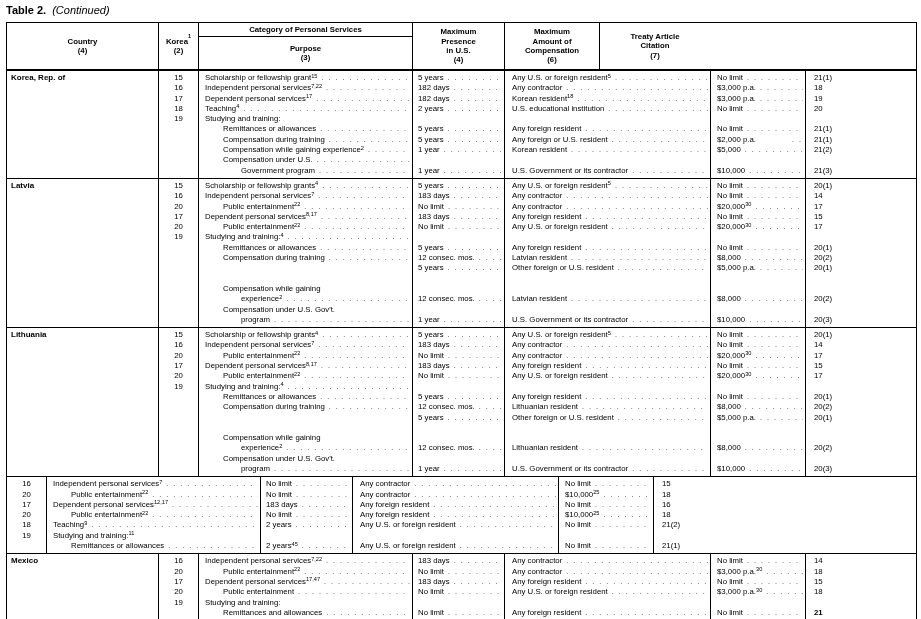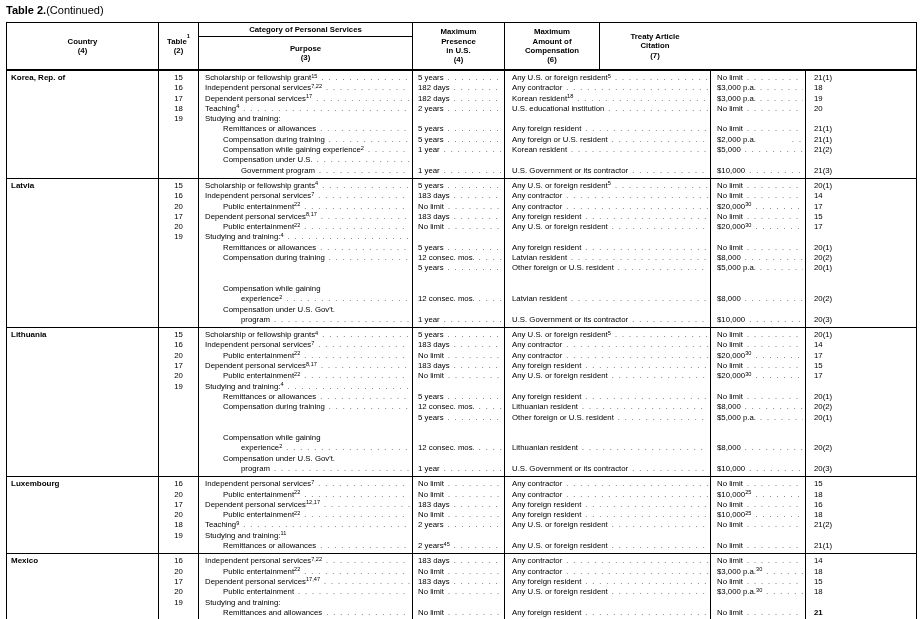--- a/index.html
+++ b/index.html
@@ -1,21 +1,21 @@
 <!DOCTYPE html>
 <html><head>
 <meta charset="utf-8">
 <style>
   html,body{margin:0;padding:0;background:#fff;}
   #page{position:relative;width:921px;height:619px;background:#fff;
         font-family:"Liberation Sans","DejaVu Sans",sans-serif;color:#000;}
   
   #title{position:absolute;left:6px;top:4px;font-size:11px;}
   #title .t-b{font-weight:bold;}
-  #title .t-i{}
+  #title .t-i{font-style:italic;margin-left:6px;}
   
   #tbl{position:absolute;left:6px;top:22px;width:909px;
        border:1px solid #000;border-bottom:3px solid #000;background:#fff;}
   
   .thead{display:flex;height:46px;border-bottom:2px solid #000;}
   .hc{box-sizing:border-box;border-right:1px solid #000;display:flex;flex-direction:column;
       align-items:center;justify-content:center;text-align:center;
       font-weight:bold;font-size:7.8px;line-height:9.3px;white-space:pre-line;}
   .hc:last-child{border-right:none;}
   .w-country{width:152px}.w-code{width:40px}.w-purpose{width:214px}.w-presence{width:92px}
@@ -44,21 +44,21 @@
 
   <div id="title">
     <span class="t-b">Table 2.</span><span class="t-i">(Continued)</span>
   </div>
 
   <div id="tbl">
     <div class="thead">
       <div class="hc w-country">Country
 (4)</div>
       <div class="hc w-code">
-        <div><span>Table</span><sup>1</sup></div>
+        <div><span>Korea</span><sup>1</sup></div>
         <div>(2)</div>
       </div>
       <div class="hc w-purpose col-split">
         <div class="cat">Category of Personal Services</div>
         <div class="purp">
           <div>Purpose</div>
           <div>(3)</div>
         </div>
       </div>
       <div class="hc w-presence">Maximum
@@ -819,25 +819,20 @@
             <div class="ln" style="padding-left: 8px;">
               <div class="tx">20(2)</div>
             </div>
             <div class="ln" style="padding-left: 8px;"></div>
             <div class="ln" style="padding-left: 8px;">
               <div class="tx">20(3)</div>
             </div>
           </div>
         </div>
         <div class="section">
-          <div class="col w-country">
-            <div class="ln">
-              <div class="tx country-name">Luxembourg</div>
-            </div>
-          </div>
           <div class="col w-code">
             <div class="ln center">
               <div class="tx">16</div>
             </div>
             <div class="ln center">
               <div class="tx">20</div>
             </div>
             <div class="ln center">
               <div class="tx">17</div>
             </div>

